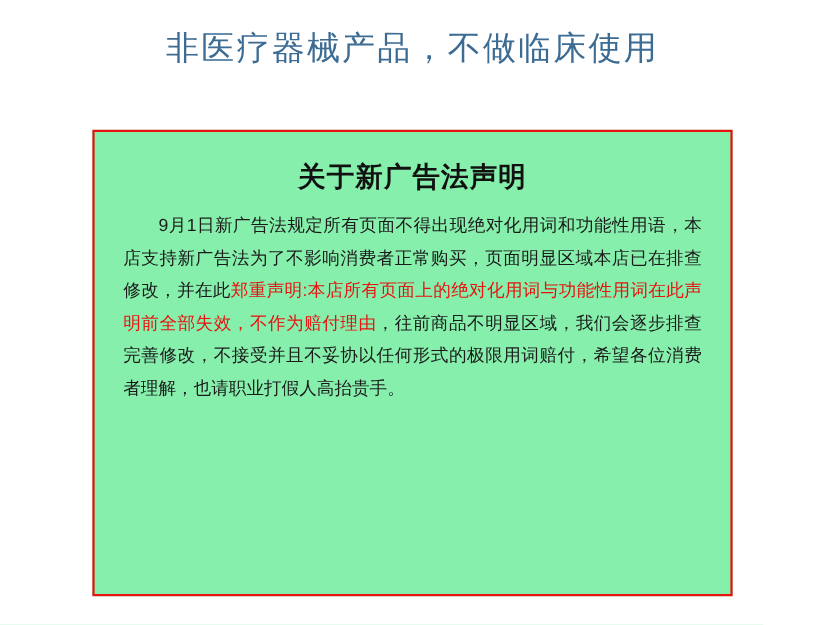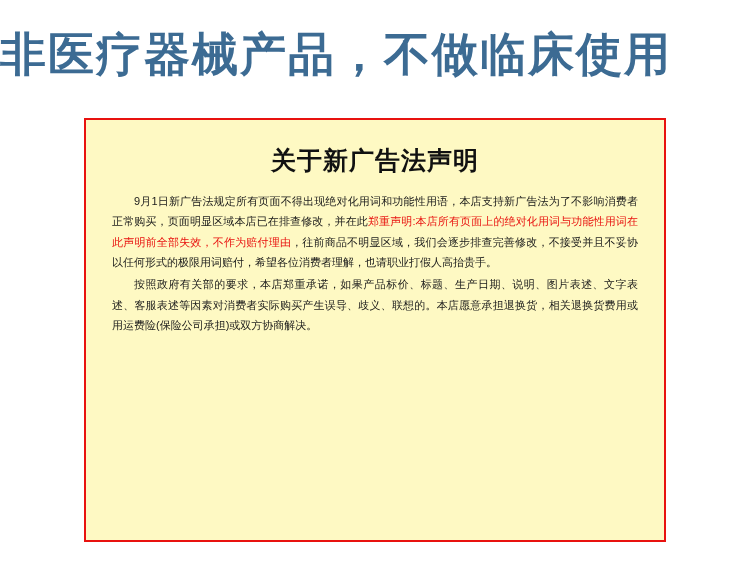--- a/index.html
+++ b/index.html
@@ -17,48 +17,49 @@
     position: relative;
     width: 750px;
     height: 568px;
     box-sizing: border-box;
   }
   .headline {
     position: absolute;
     top: 26px;
     left: 0;
     width: 750px;
-    font-size: 46px;
-    font-weight: bold;
+    text-align: center;
+    font-size: 30px;
+    font-weight: normal;
     letter-spacing: 2px;
     color: #3c6b93;
     line-height: 1.25;
     white-space: nowrap;
   }
   .notice-box {
     position: absolute;
     top: 118px;
     left: 84px;
     width: 582px;
     height: 424px;
     box-sizing: border-box;
     border: 2px solid #e8120f;
-    background: #fef9c3;
+    background: #86efac;
     padding: 18px 26px 10px 26px;
   }
   .notice-title {
     text-align: center;
     font-size: 25px;
     font-weight: bold;
     color: #111111;
     letter-spacing: 1px;
     margin: 6px 0 14px 0;
   }
   .para {
-    font-size: 11px;
+    font-size: 16px;
     line-height: 1.85;
     color: #1a1a1a;
     text-align: justify;
     text-justify: inter-ideograph;
     text-indent: 2em;
     margin: 0 0 2px 0;
   }
   .para.tight {
     margin-bottom: 0;
   }
@@ -77,17 +78,16 @@
   <div class="headline">非医疗器械产品，不做临床使用</div>
 
   <div class="notice-box">
 
     <div class="notice-title">关于新广告法声明</div>
 
     <p class="para">
       <span class="inline">9月1日新广告法规定所有页面不得出现绝对化用词和功能性用语，本店支持新广告法为了不影响消费者正常购买，页面明显区域本店已在排查修改，并在此</span><span class="inline red">郑重声明:本店所有页面上的绝对化用词与功能性用词在此声明前全部失效，不作为赔付理由</span><span class="inline">，往前商品不明显区域，我们会逐步排查完善修改，不接受并且不妥协以任何形式的极限用词赔付，希望各位消费者理解，也请职业打假人高抬贵手。</span>
     </p>
 
-    <p class="para">按照政府有关部的要求，本店郑重承诺，如果产品标价、标题、生产日期、说明、图片表述、文字表述、客服表述等因素对消费者实际购买产生误导、歧义、联想的。本店愿意承担退换货，相关退换货费用或用运费险(保险公司承担)或双方协商解决。</p>
 
 
   </div>
 </div>
 
 </body></html>

